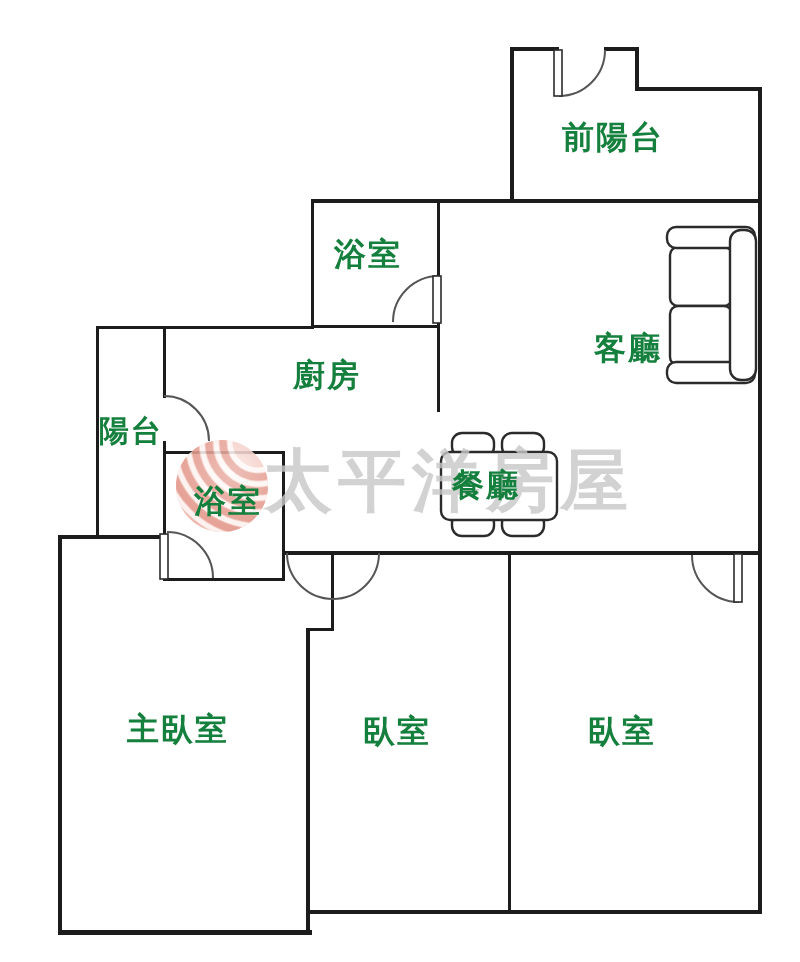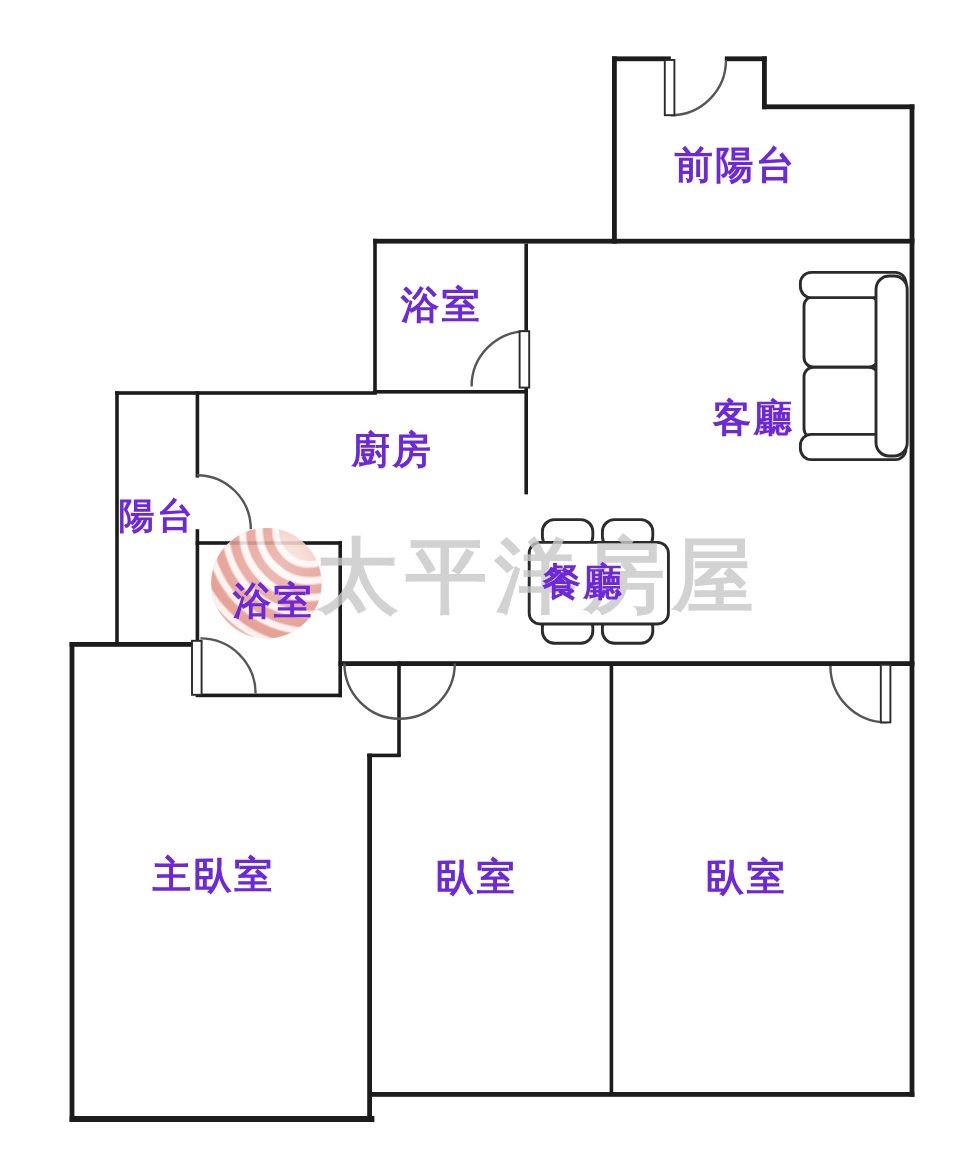--- a/index.html
+++ b/index.html
@@ -9,21 +9,21 @@
     background:#ffffff;
     overflow:hidden;
     font-family:"DejaVu Sans",sans-serif;
   }
   .plan-svg{position:absolute;left:0;top:0;}
   .room-label{
     position:absolute;
     transform:translate(-50%,-50%);
     font-size:32px;
     font-weight:600;
-    color:#6d28d9;
+    color:#15803d;
     letter-spacing:2px;
     white-space:nowrap;
     line-height:1;
   }
   .room-label.small{font-size:30px;}
   .watermark-text{
     position:absolute;
     left:264px;top:444px;
     font-size:68px;
     font-weight:600;

